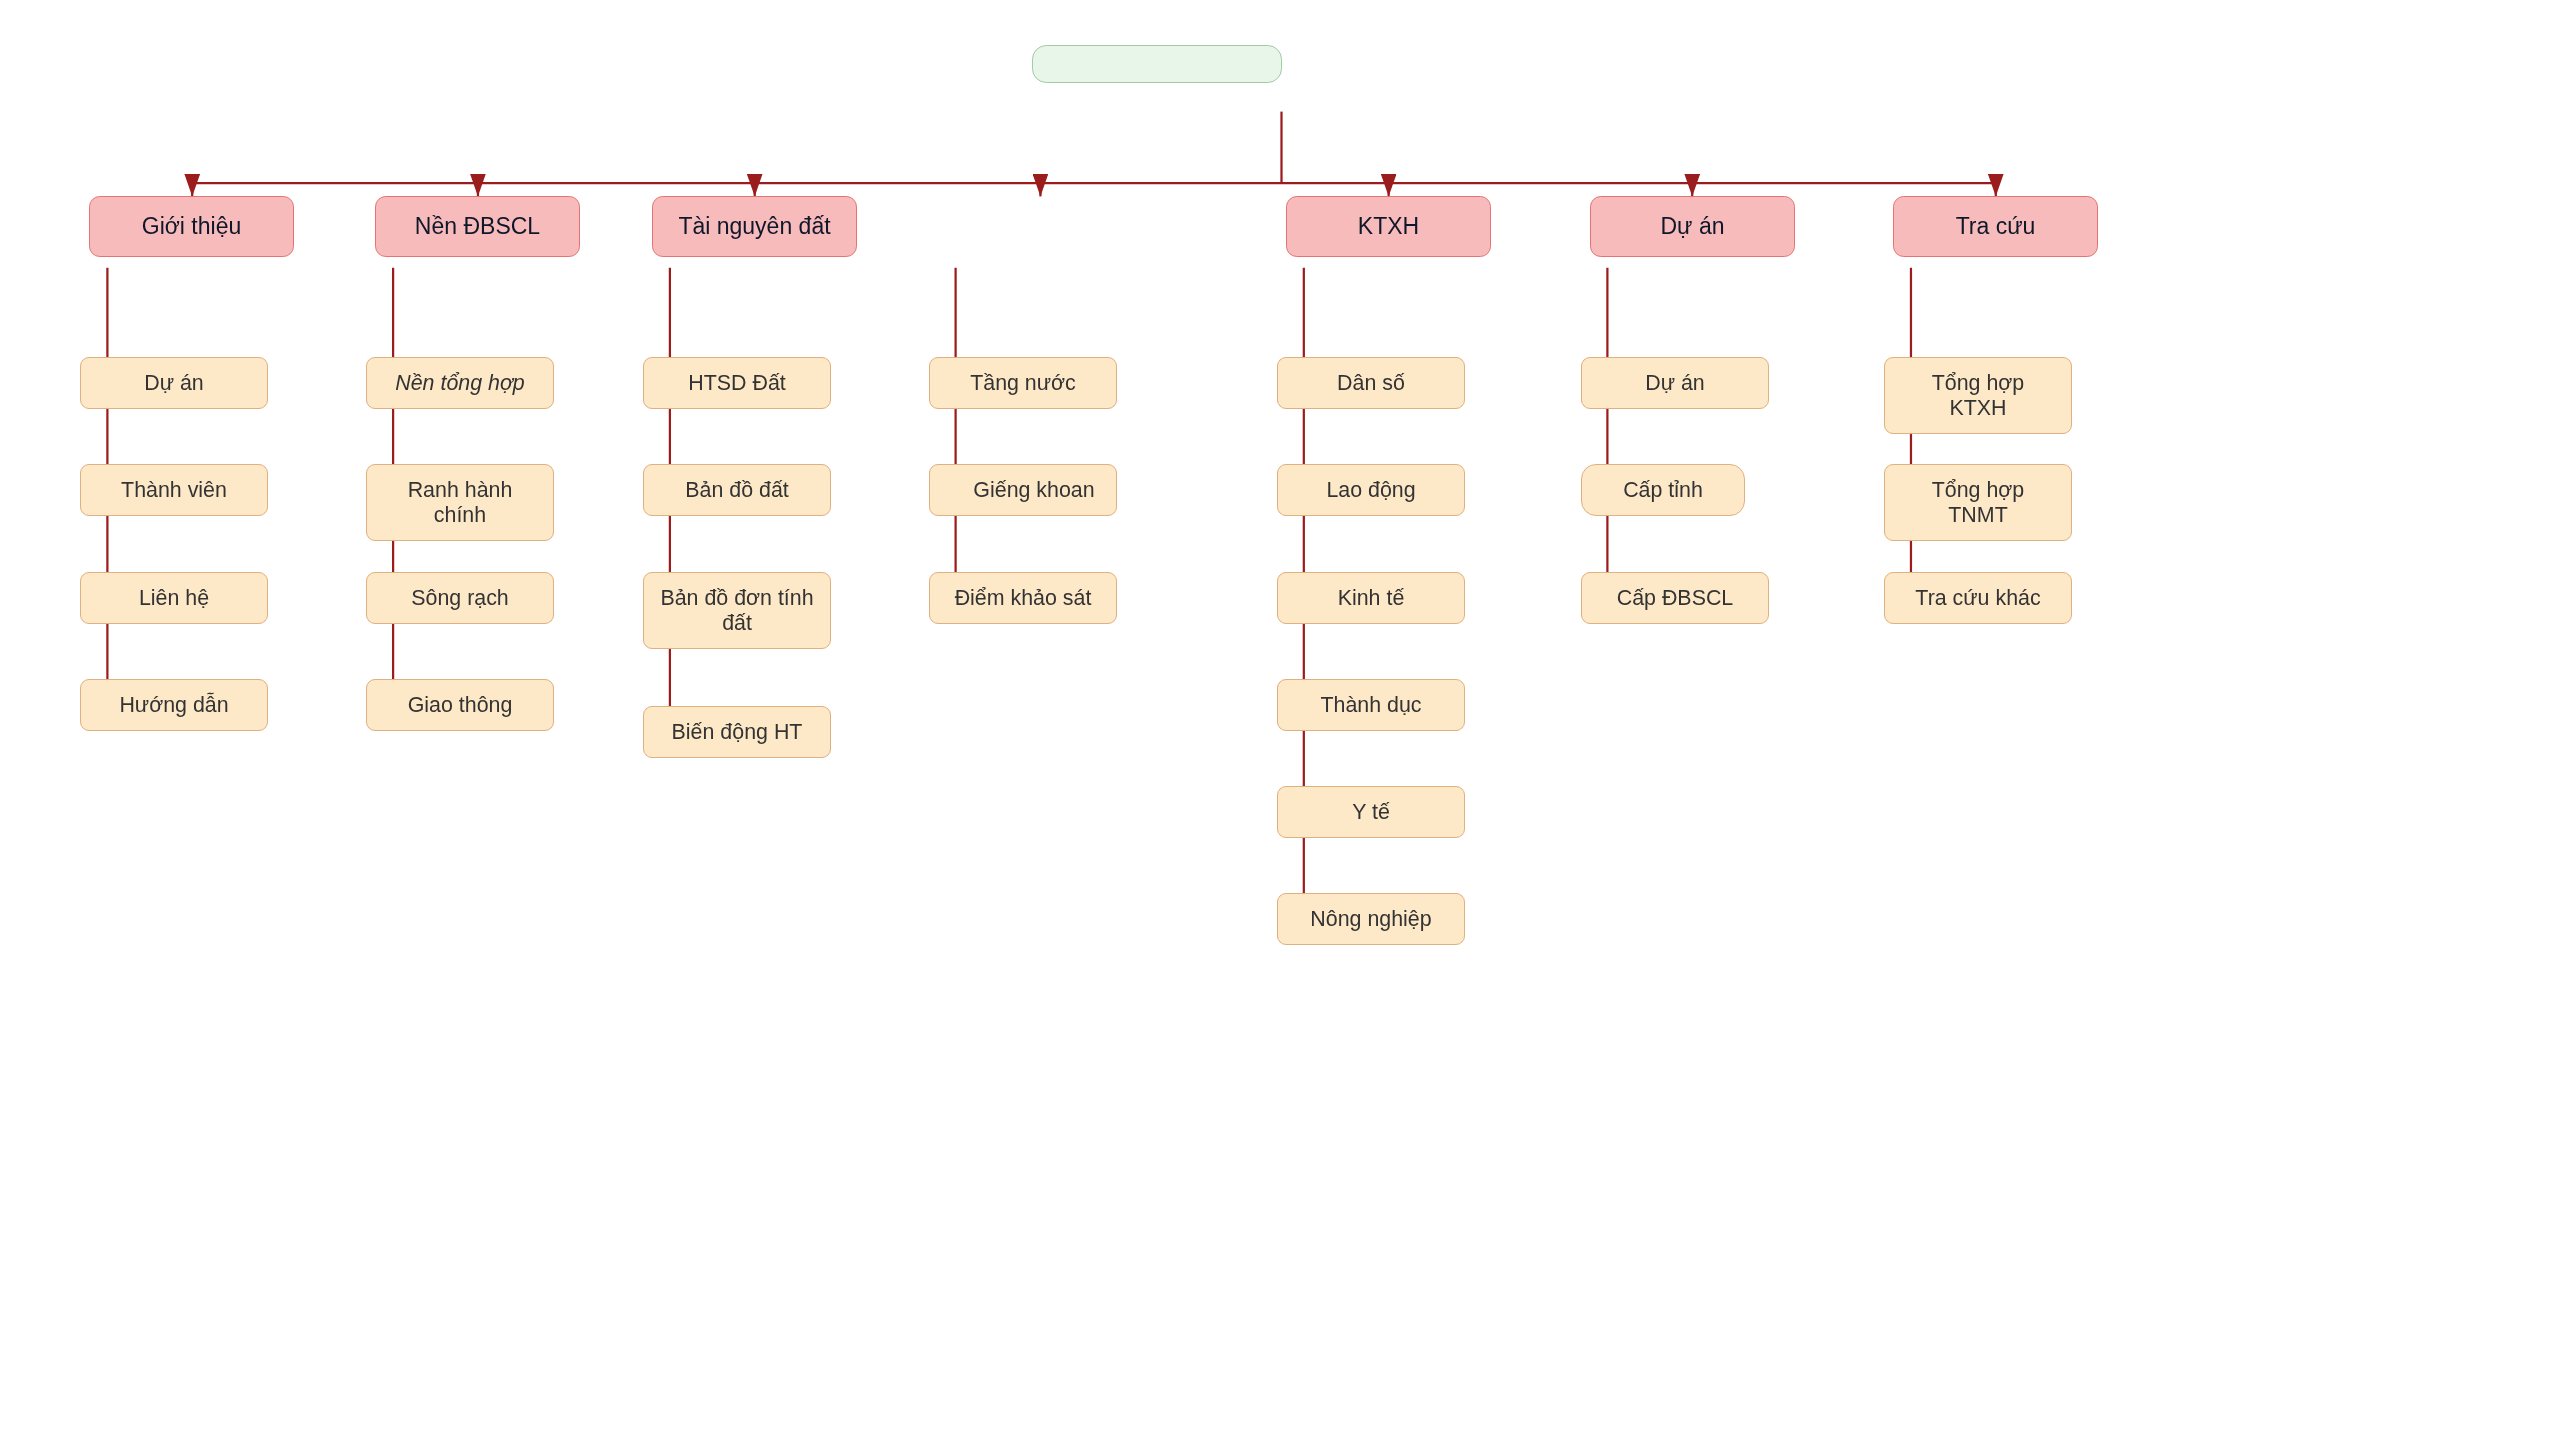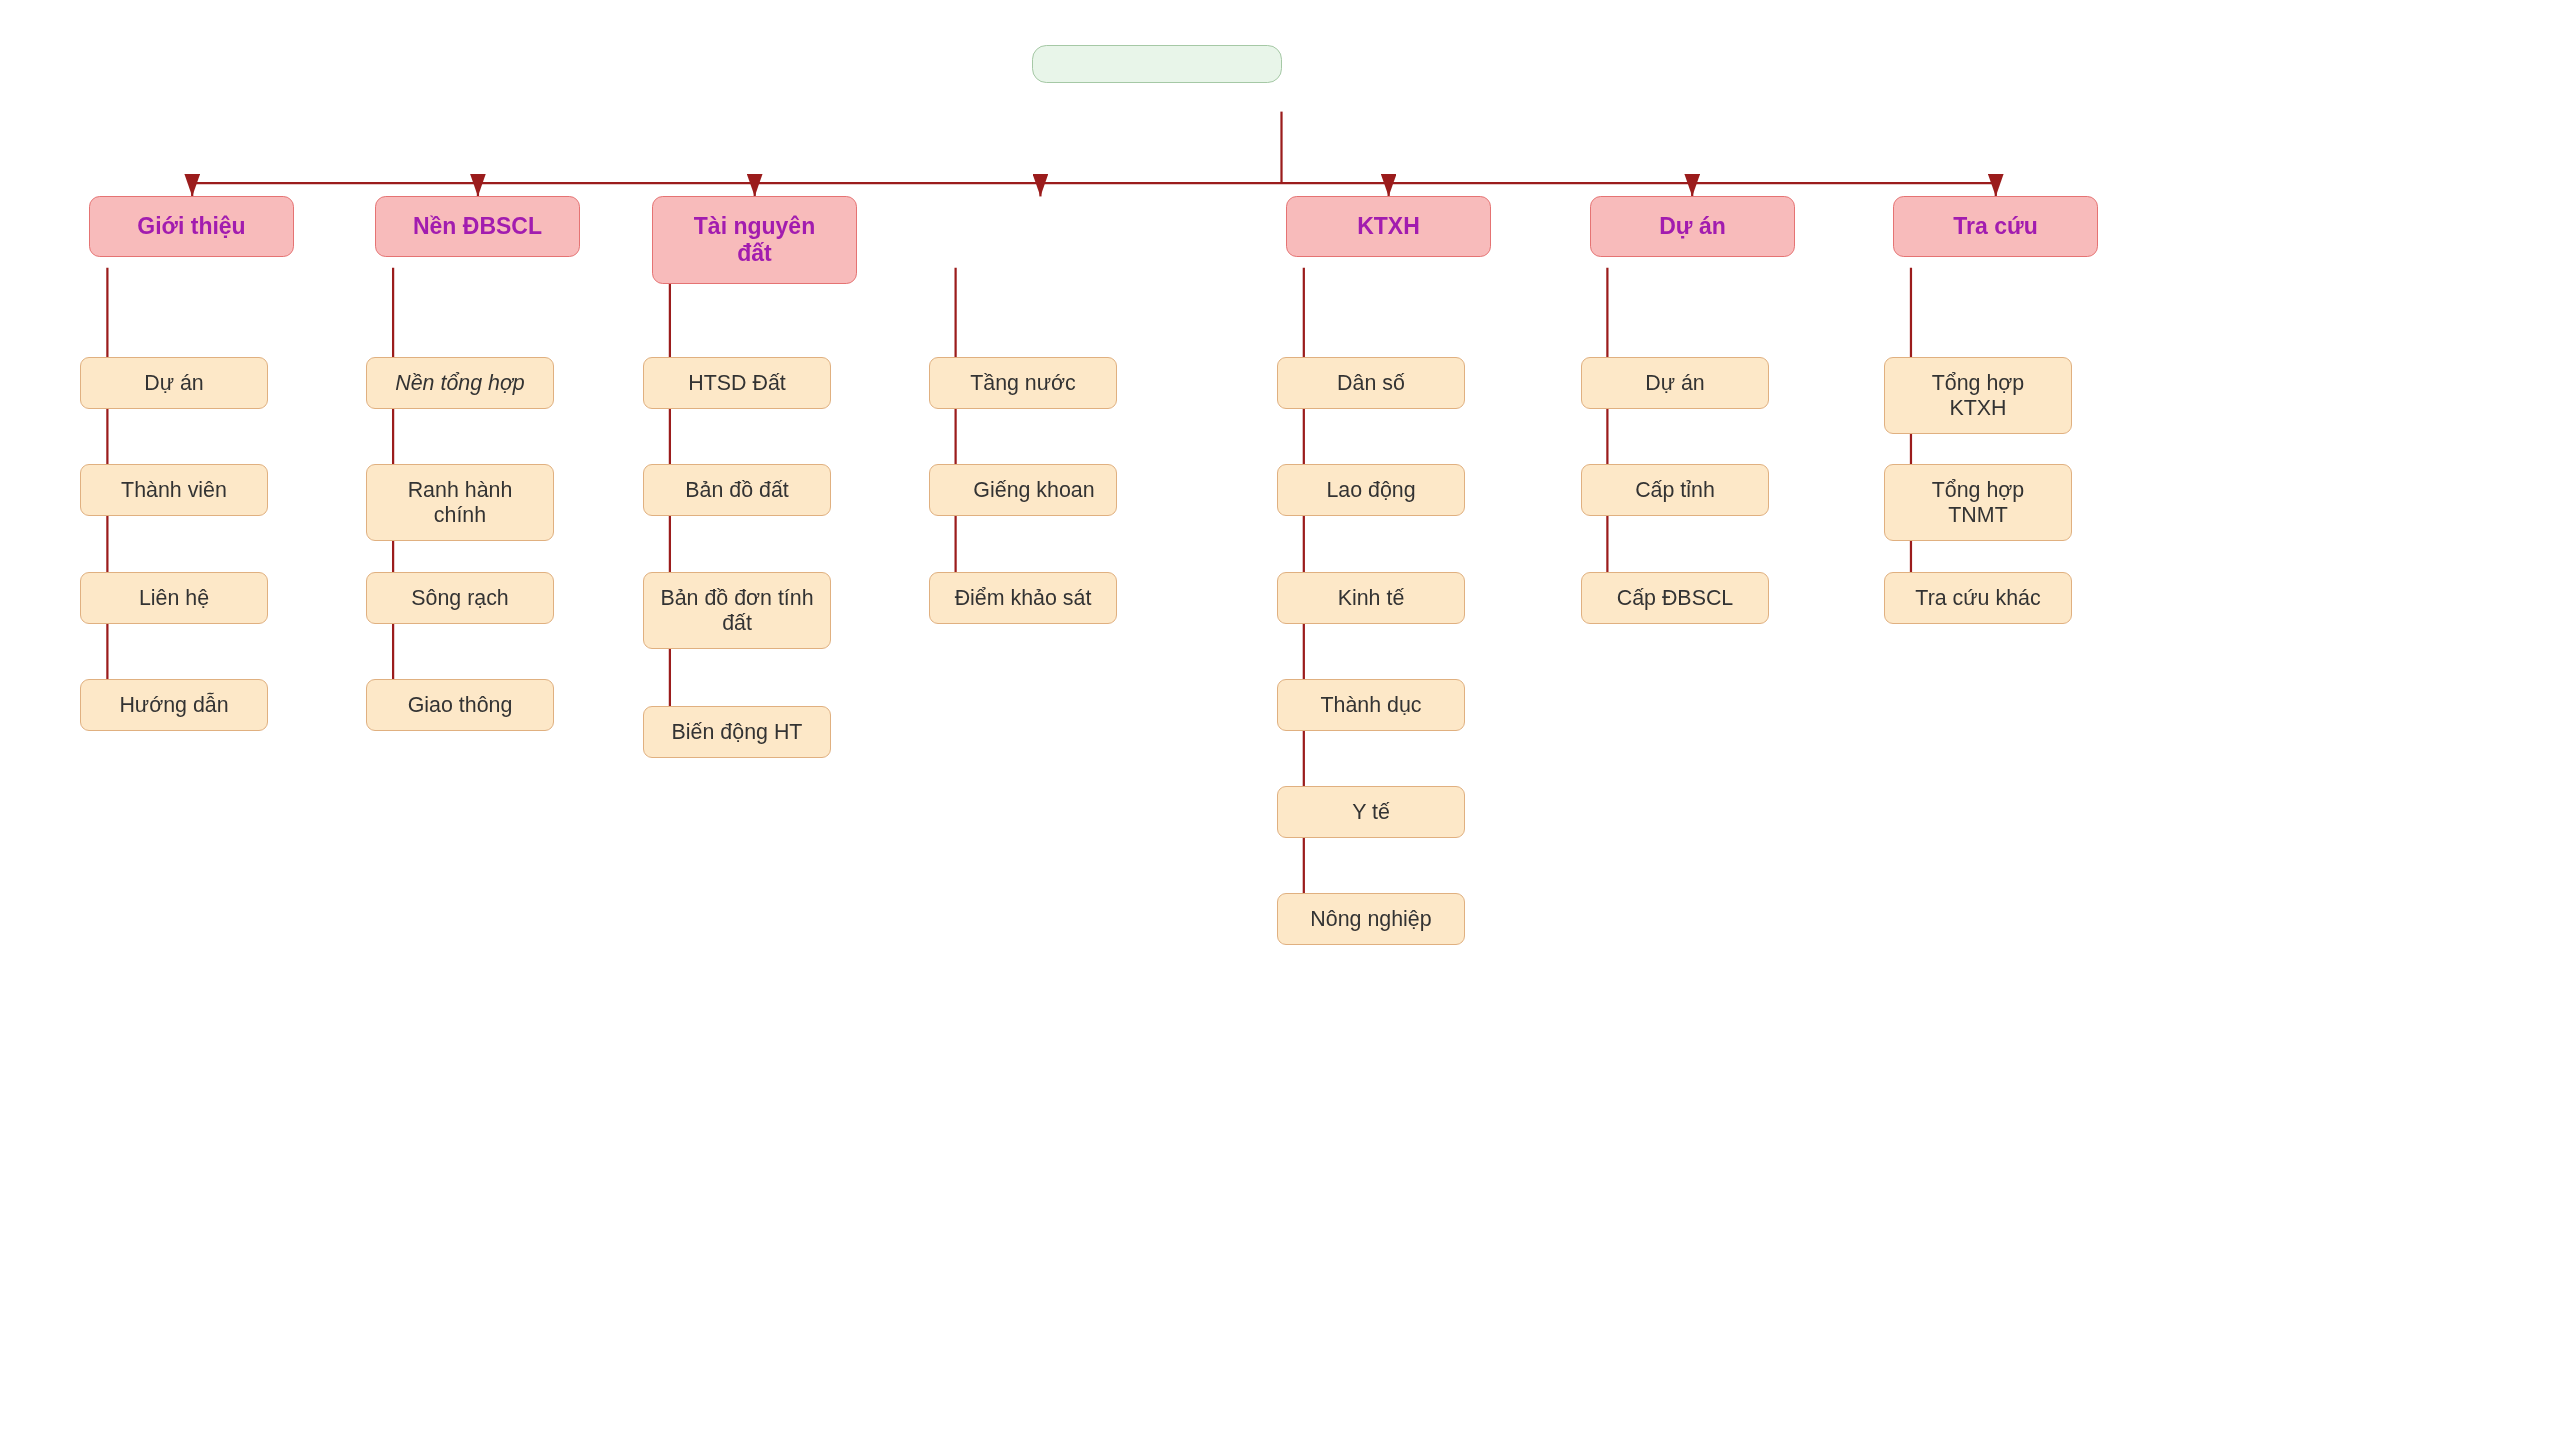--- a/index.html
+++ b/index.html
@@ -36,22 +36,22 @@
     }
 
     
     .level1-node {
       position: absolute;
       background: #f8bbbb;
       border: 1.8px solid #e57373;
       border-radius: 10.7px;
       padding: 16px 21.4px;
       font-size: 23px;
-      font-weight: bold;
-      color: #a21caf;
+      font-weight: normal;
+      color: #0f172a;
       text-align: center;
       z-index: 10;
       width: 205px;
     }
 
     
     .level2-node {
       position: absolute;
       background: #fde8c8;
       border: 1.8px solid #e0b080;
@@ -152,20 +152,20 @@
     <div class="level2-node" style="left: 929px; top: 572px; width: 188px;">Điểm khảo sát</div>
     <div class="level1-node" style="left: 1286px; top: 196px; width: 205px;">KTXH</div>
     <div class="level2-node" style="left: 1277px; top: 357px; width: 188px;">Dân số</div>
     <div class="level2-node" style="left: 1277px; top: 464px; width: 188px;">Lao động</div>
     <div class="level2-node" style="left: 1277px; top: 572px; width: 188px;">Kinh tế</div>
     <div class="level2-node" style="left: 1277px; top: 679px; width: 188px;">Thành dục</div>
     <div class="level2-node" style="left: 1277px; top: 786px; width: 188px;">Y tế</div>
     <div class="level2-node" style="left: 1277px; top: 893px; width: 188px;">Nông nghiệp</div>
     <div class="level1-node" style="left: 1590px; top: 196px; width: 205px;">Dự án</div>
     <div class="level2-node" style="left: 1581px; top: 357px; width: 188px;">Dự án</div>
-    <div class="level2-node" style="left: 1581px; top: 464px; width: 188px;">Cấp tỉnh</div>
+    <div class="level2-node" style="left: 1581px; top: 464px; width: 164px; border-radius: 15px;">Cấp tỉnh</div>
     <div class="level2-node" style="left: 1581px; top: 572px; width: 188px;">Cấp ĐBSCL</div>
     <div class="level1-node" style="left: 1893px; top: 196px; width: 205px;">Tra cứu</div>
     <div class="level2-node" style="left: 1884px; top: 357px; width: 188px;">Tổng hợp KTXH</div>
     <div class="level2-node" style="left: 1884px; top: 464px; width: 188px;">Tổng hợp TNMT</div>
     <div class="level2-node" style="left: 1884px; top: 572px; width: 188px;">Tra cứu khác</div>
   </div>
 
 
 </body></html>

